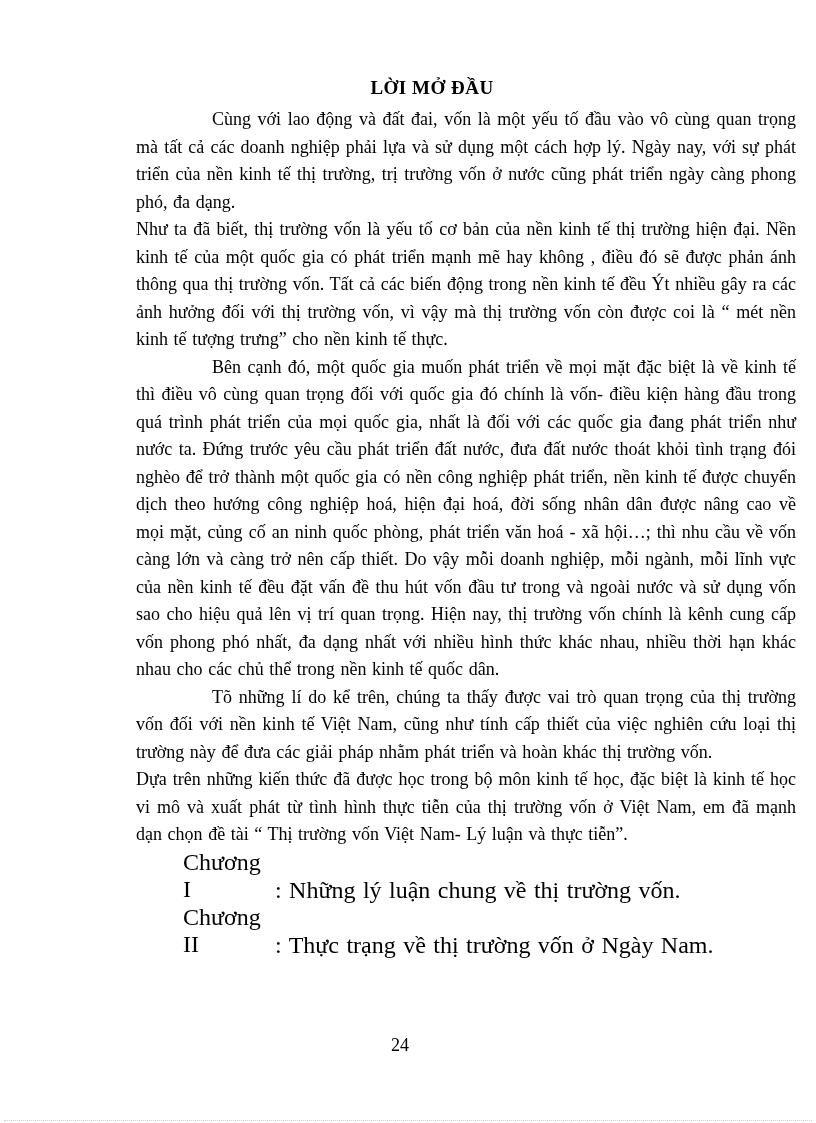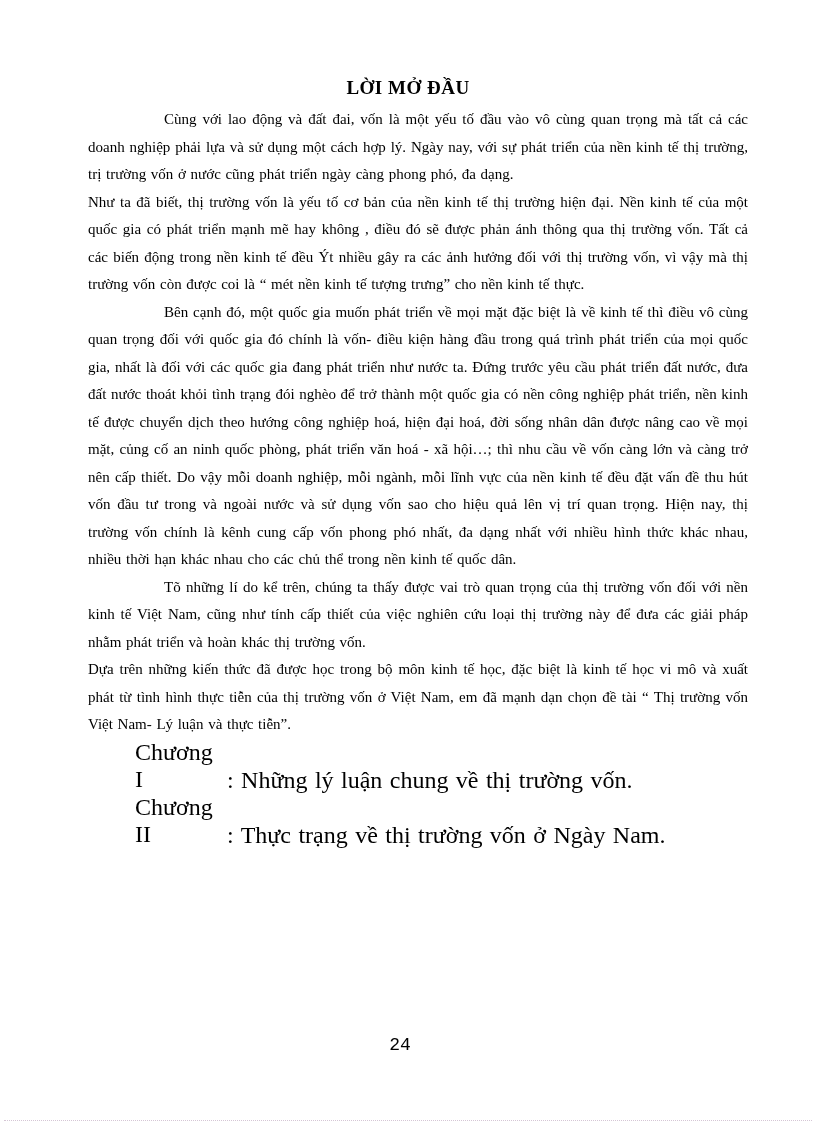--- a/index.html
+++ b/index.html
@@ -10,33 +10,34 @@
   .page {
     position: relative;
     width: 816px;
     height: 1123px;
     background: #ffffff;
     font-family: "Liberation Serif", "DejaVu Serif", serif;
     color: #000000;
     overflow: hidden;
     box-sizing: border-box;
     padding-top: 74px;
+    padding-left: 48px;
   }
   .doc-title {
     margin: 0 0 4px 0;
     font-size: 19px;
     line-height: 28px;
     font-weight: bold;
     text-align: center;
     letter-spacing: 0.5px;
   }
   .body-text {
     margin-left: 88px;
     width: 660px;
-    font-size: 15px;
+    font-size: 18px;
     line-height: 27.5px;
     word-spacing: 0.06em;
   }
   p.para {
     margin: 0;
     text-align: justify;
   }
   p.para.indent {
     text-indent: 76px;
   }
@@ -53,21 +54,20 @@
     width: 92px;
   }
   .page-number {
     position: absolute;
     top: 1032px;
     left: 0;
     right: 16px;
     text-align: center;
     font-size: 18px;
     line-height: 27px;
-    font-family: Liberation Mono, monospace;
   }
   .page-bottom-rule {
     position: absolute;
     left: 4px;
     right: 4px;
     bottom: 2px;
     border-top: 1px dotted #bfa8bf;
     opacity: 0.65;
     height: 0;
   }

